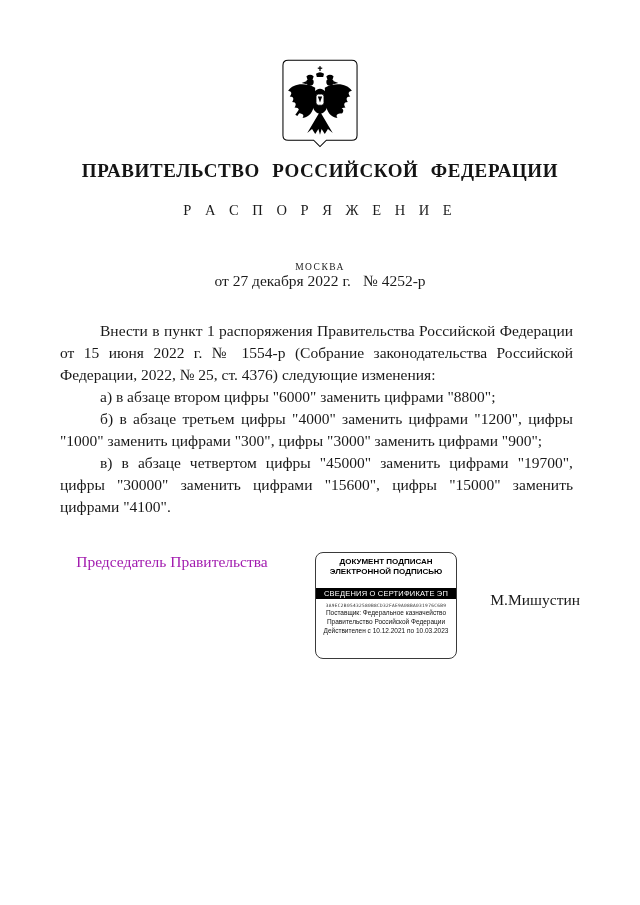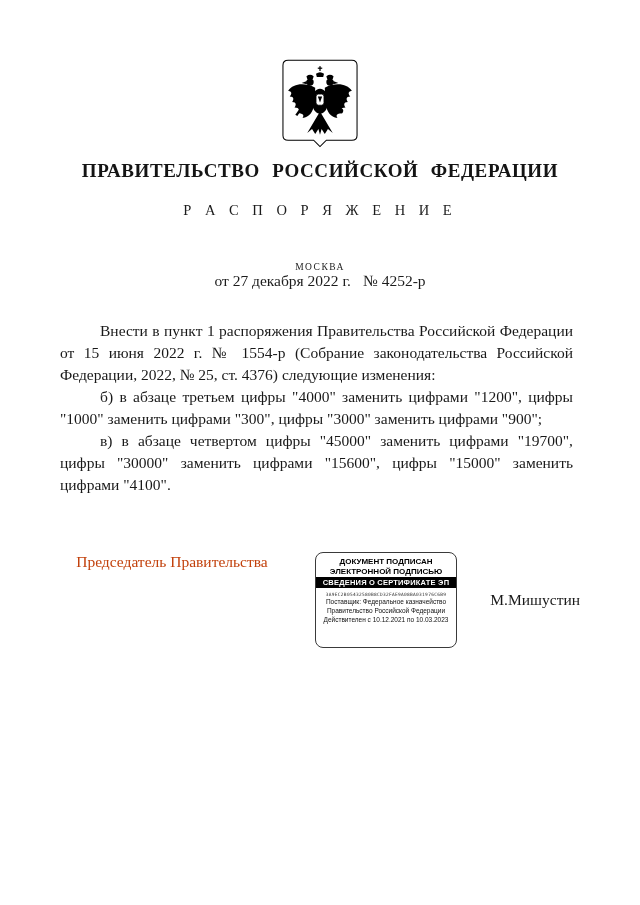--- a/index.html
+++ b/index.html
@@ -39,37 +39,37 @@
   }
   
   .body-text {
     position:absolute; top:320px; left:60px; width:513px;
     font-size:15.5px; line-height:22px; text-align:justify; color:#191919;
   }
   .body-text p { text-indent:40px; margin:0; }
   
   .sig-position {
     position:absolute; top:552px; left:72px; width:200px;
-    text-align:center; font-size:15.5px; line-height:19.5px; color:#c2410c;
+    text-align:center; font-size:15.5px; line-height:19.5px; color:#a21caf;
   }
   .sig-name {
     position:absolute; top:591px; left:470px; width:110px;
     font-size:15.5px; color:#191919; text-align:right;
   }
   
   .stamp {
     position:absolute; top:552px; left:315px; width:142px;
     border:1.5px solid #3a3a3a; border-radius:8px;
     background:#fff; text-align:center; overflow:hidden;
     font-family:"Liberation Sans", sans-serif; padding-bottom:23px;
   }
   .stamp-title { font-size:8px; font-weight:bold; line-height:10px; padding-top:4px; color:#000; }
   .stamp-bar {
-    background:#000; color:#fff; font-size:7.5px; font-weight:bold;
-    line-height:11px; margin-top:0; letter-spacing:0.2px;
+    background:#000; color:#fff; font-size:7.5px; font-weight:normal;
+    line-height:11px; margin-top:11px; letter-spacing:0.2px;
   }
   .stamp-cert { font-size:4.5px; letter-spacing:0.3px; margin-top:4px; color:#333;
     font-family:"DejaVu Sans Mono", monospace; }
   .stamp-small { font-size:6.5px; line-height:9px; color:#111; }
   
   .barcode { position:absolute; top:841px; left:382px; width:211px; }
   .barcode-label { text-align:center; font-size:11px; color:#222; line-height:9px;
     font-family:"Liberation Serif", serif; }
   .barcode-bars {
     margin-top:1px; height:28px;
@@ -125,20 +125,21 @@
 
   <div class="org-title">ПРАВИТЕЛЬСТВО РОССИЙСКОЙ ФЕДЕРАЦИИ</div>
   <div class="doc-type">Р А С П О Р Я Ж Е Н И Е</div>
   <div class="date-line">
     <span>от 27 декабря 2022 г.</span><span class="num">№ 4252-р</span>
   </div>
   <div class="city">МОСКВА</div>
 
   <div class="body-text">
     <p>Внести в пункт 1 распоряжения Правительства Российской Федерации от 15 июня 2022 г. № 1554-р (Собрание законодательства Российской Федерации, 2022, № 25, ст. 4376) следующие изменения:</p>
+    <p>а) в абзаце втором цифры "6000" заменить цифрами "8800";</p>
     <p>б) в абзаце третьем цифры "4000" заменить цифрами "1200", цифры "1000" заменить цифрами "300", цифры "3000" заменить цифрами "900";</p>
     <p>в) в абзаце четвертом цифры "45000" заменить цифрами "19700", цифры "30000" заменить цифрами "15600", цифры "15000" заменить цифрами "4100".</p>
   </div>
 
   <div class="sig-position">
     <div>Председатель Правительства</div>
   </div>
 
   <div class="stamp">
     <div class="stamp-title">ДОКУМЕНТ ПОДПИСАН</div>

